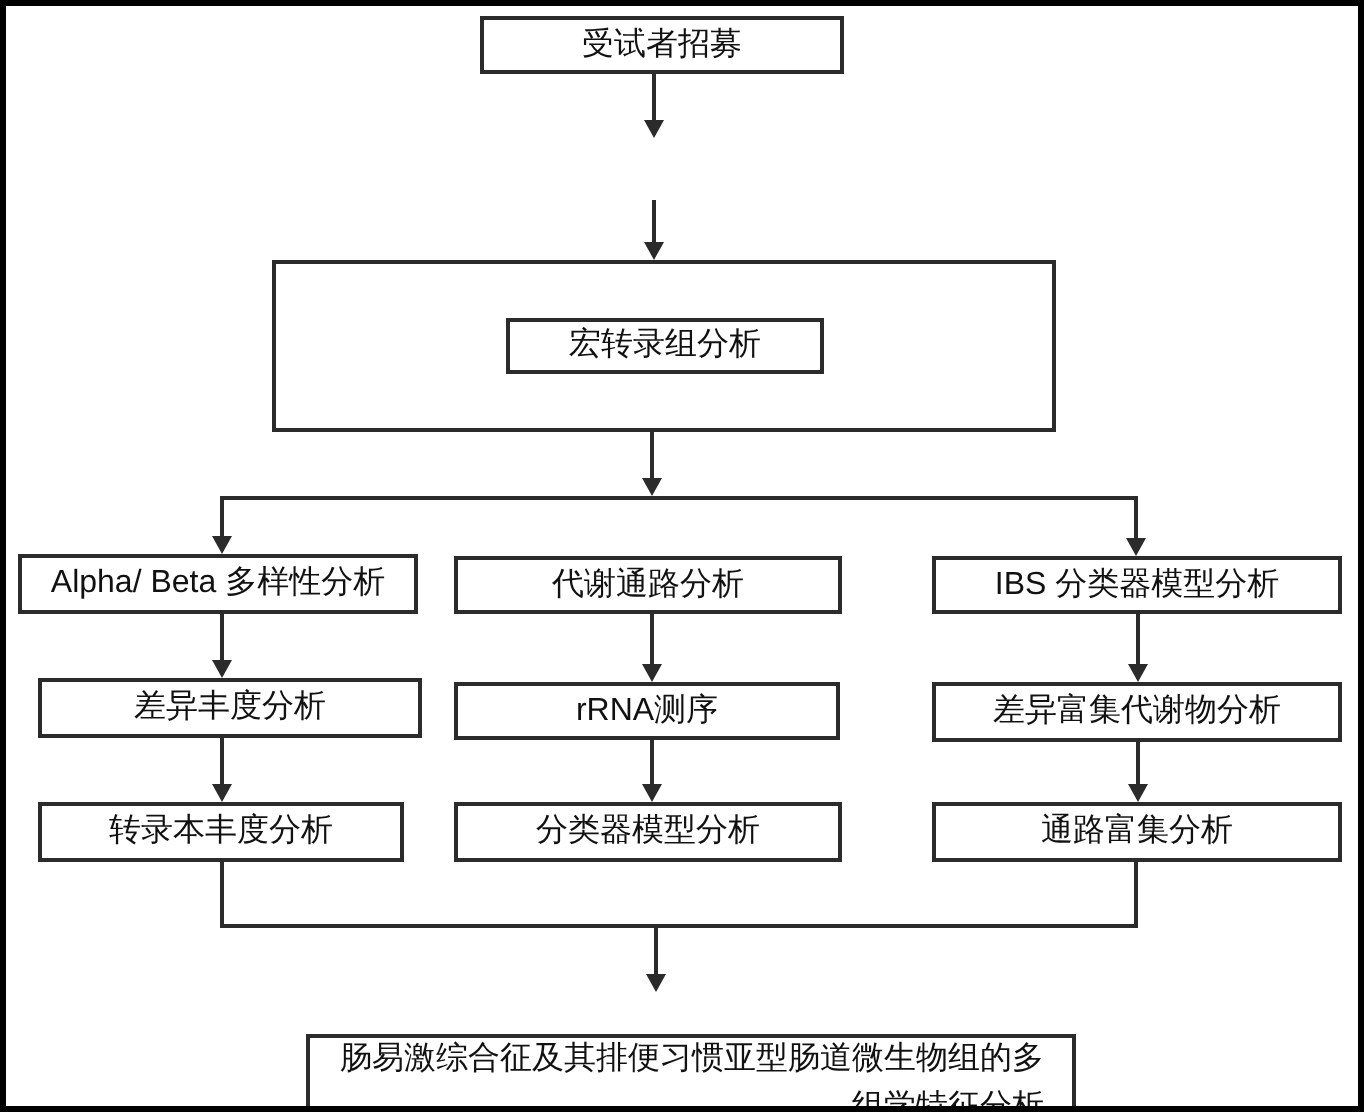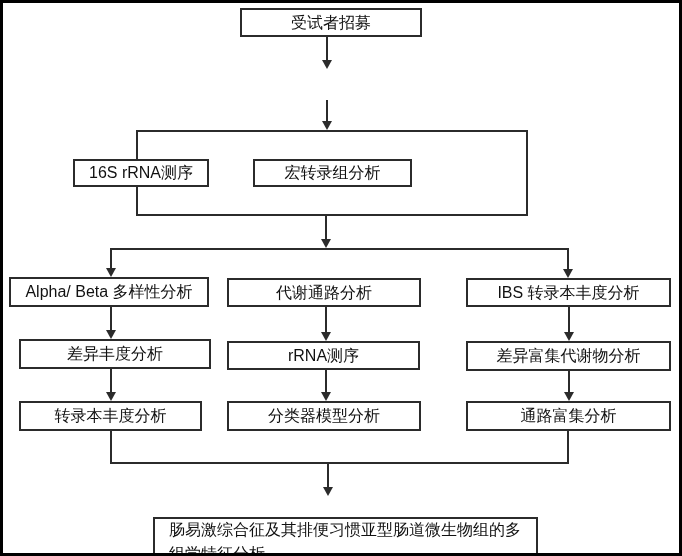--- a/index.html
+++ b/index.html
@@ -21,21 +21,21 @@
   }
   .node {
     position: absolute;
     box-sizing: border-box;
     border: 2px solid var(--stroke);
     background: var(--background);
     color: var(--text);
     display: flex;
     align-items: center;
     justify-content: center;
-    text-align: left;
+    text-align: right;
     font-size: 16px;
     line-height: 1.35;
     z-index: 2;
     white-space: nowrap;
   }
   .group-box {
     position: absolute;
     box-sizing: border-box;
     border: 2px solid var(--stroke);
     background: transparent;
@@ -72,37 +72,36 @@
 
   <div class="vline" style="left:323px;top:33px;height:24px"></div>
   <div class="arrow-down" style="left:319px;top:57px"></div>
 
 
   <div class="vline" style="left:323px;top:97px;height:21px"></div>
   <div class="arrow-down" style="left:319px;top:118px"></div>
 
   <div class="group-box" style="left:133px;top:127px;width:392px;height:86px"></div>
 
-  <div class="node" style="left:70px;top:156px;width:136px;height:28px">16S rRNA测序</div>
   <div class="node" style="left:250px;top:156px;width:159px;height:28px">宏转录组分析</div>
 
   <div class="vline" style="left:322px;top:213px;height:23px"></div>
   <div class="arrow-down" style="left:318px;top:236px"></div>
 
   <div class="hline" style="left:107px;top:245px;width:459px"></div>
 
   <div class="vline" style="left:107px;top:245px;height:20px"></div>
   <div class="arrow-down" style="left:103px;top:265px"></div>
 
   <div class="vline" style="left:564px;top:245px;height:21px"></div>
   <div class="arrow-down" style="left:560px;top:266px"></div>
 
   <div class="node" style="left:6px;top:274px;width:200px;height:30px">Alpha/ Beta 多样性分析</div>
   <div class="node" style="left:224px;top:275px;width:194px;height:29px">代谢通路分析</div>
-  <div class="node" style="left:463px;top:275px;width:205px;height:29px">IBS 转录本丰度分析</div>
+  <div class="node" style="left:463px;top:275px;width:205px;height:29px">IBS 分类器模型分析</div>
 
   <div class="vline" style="left:107px;top:304px;height:23px"></div>
   <div class="arrow-down" style="left:103px;top:327px"></div>
 
   <div class="vline" style="left:322px;top:304px;height:25px"></div>
   <div class="arrow-down" style="left:318px;top:329px"></div>
 
   <div class="vline" style="left:565px;top:304px;height:25px"></div>
   <div class="arrow-down" style="left:561px;top:329px"></div>
 

